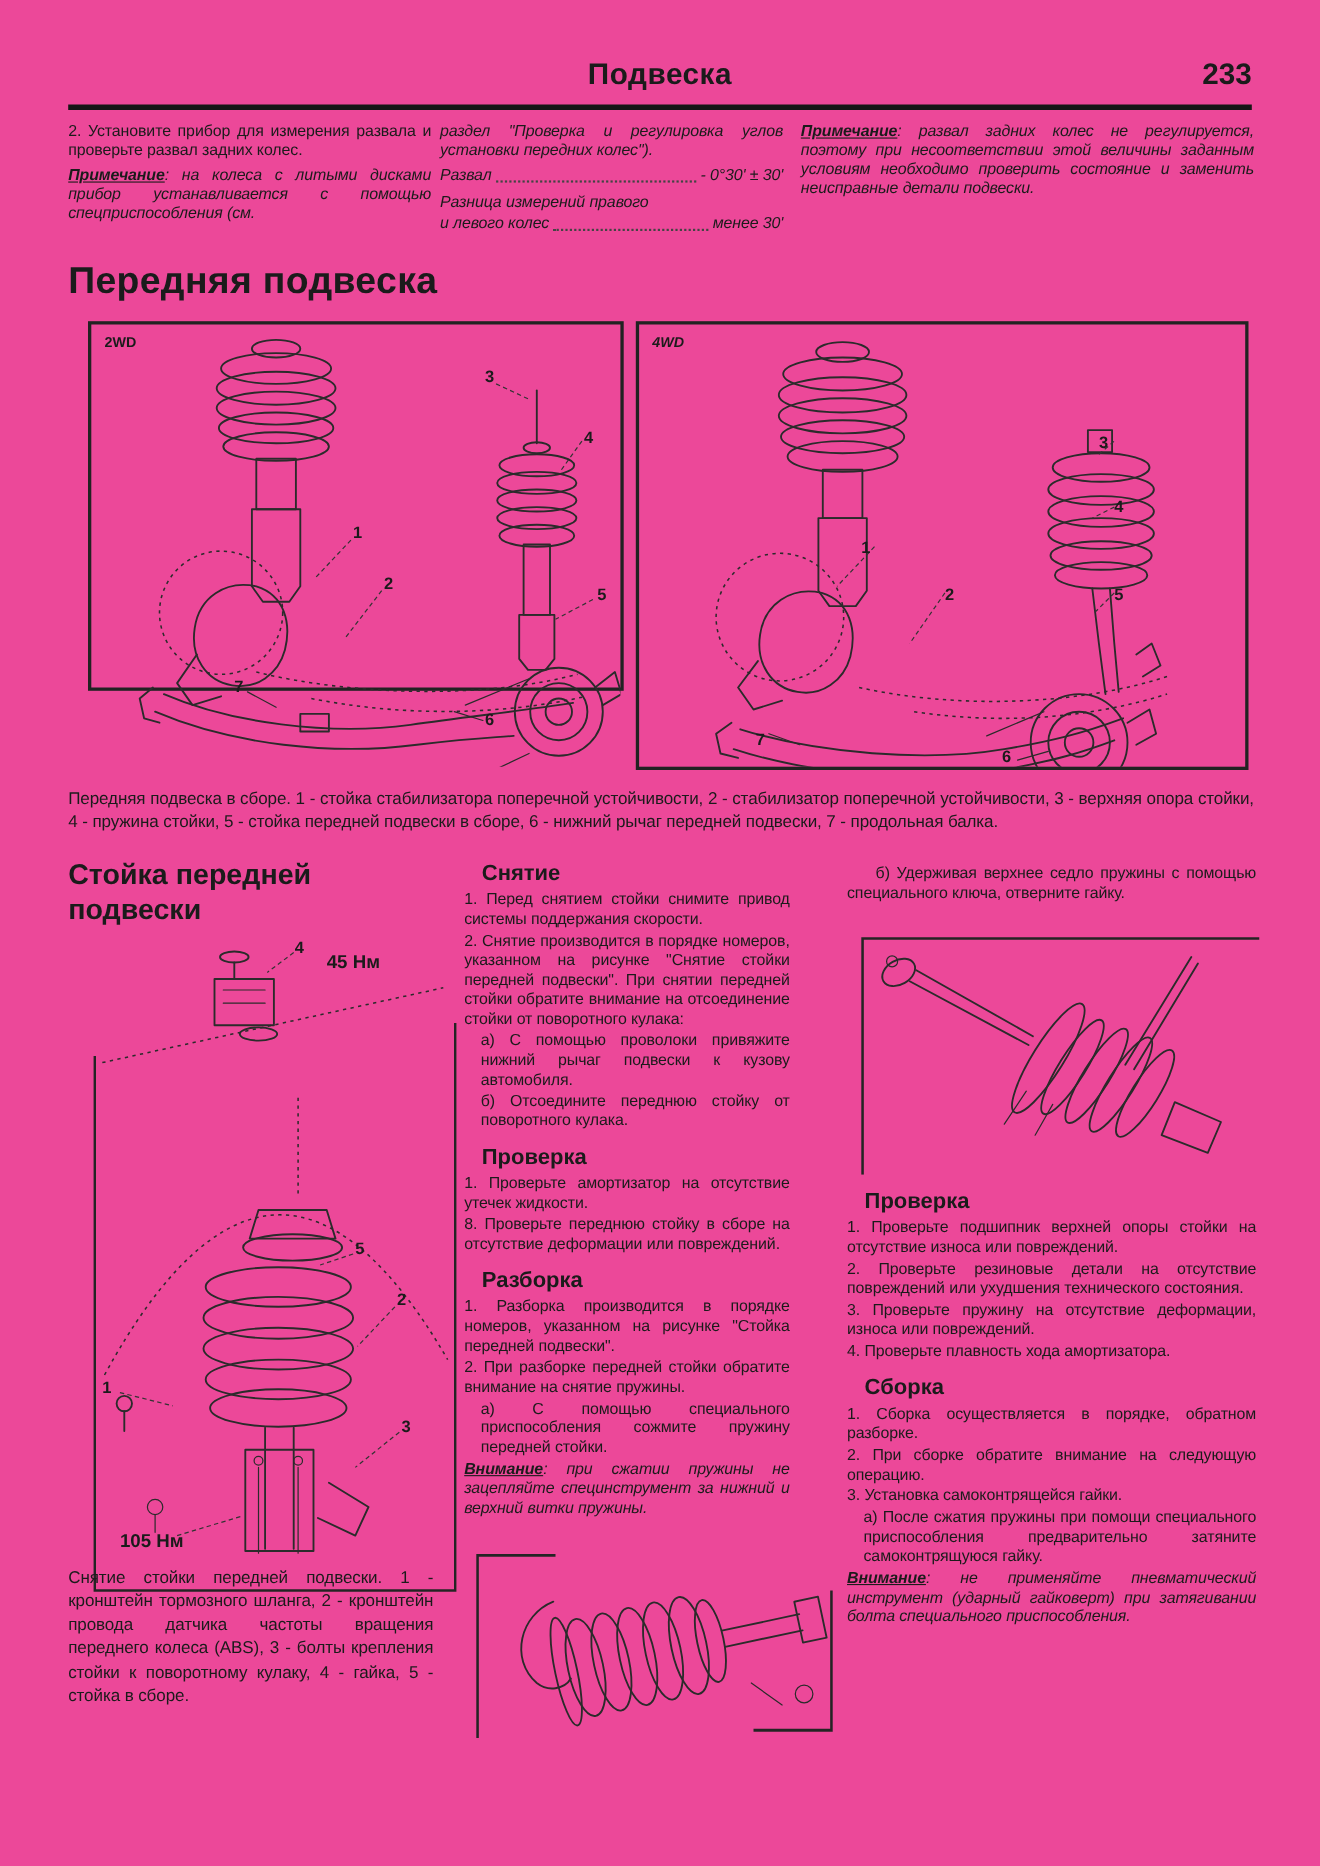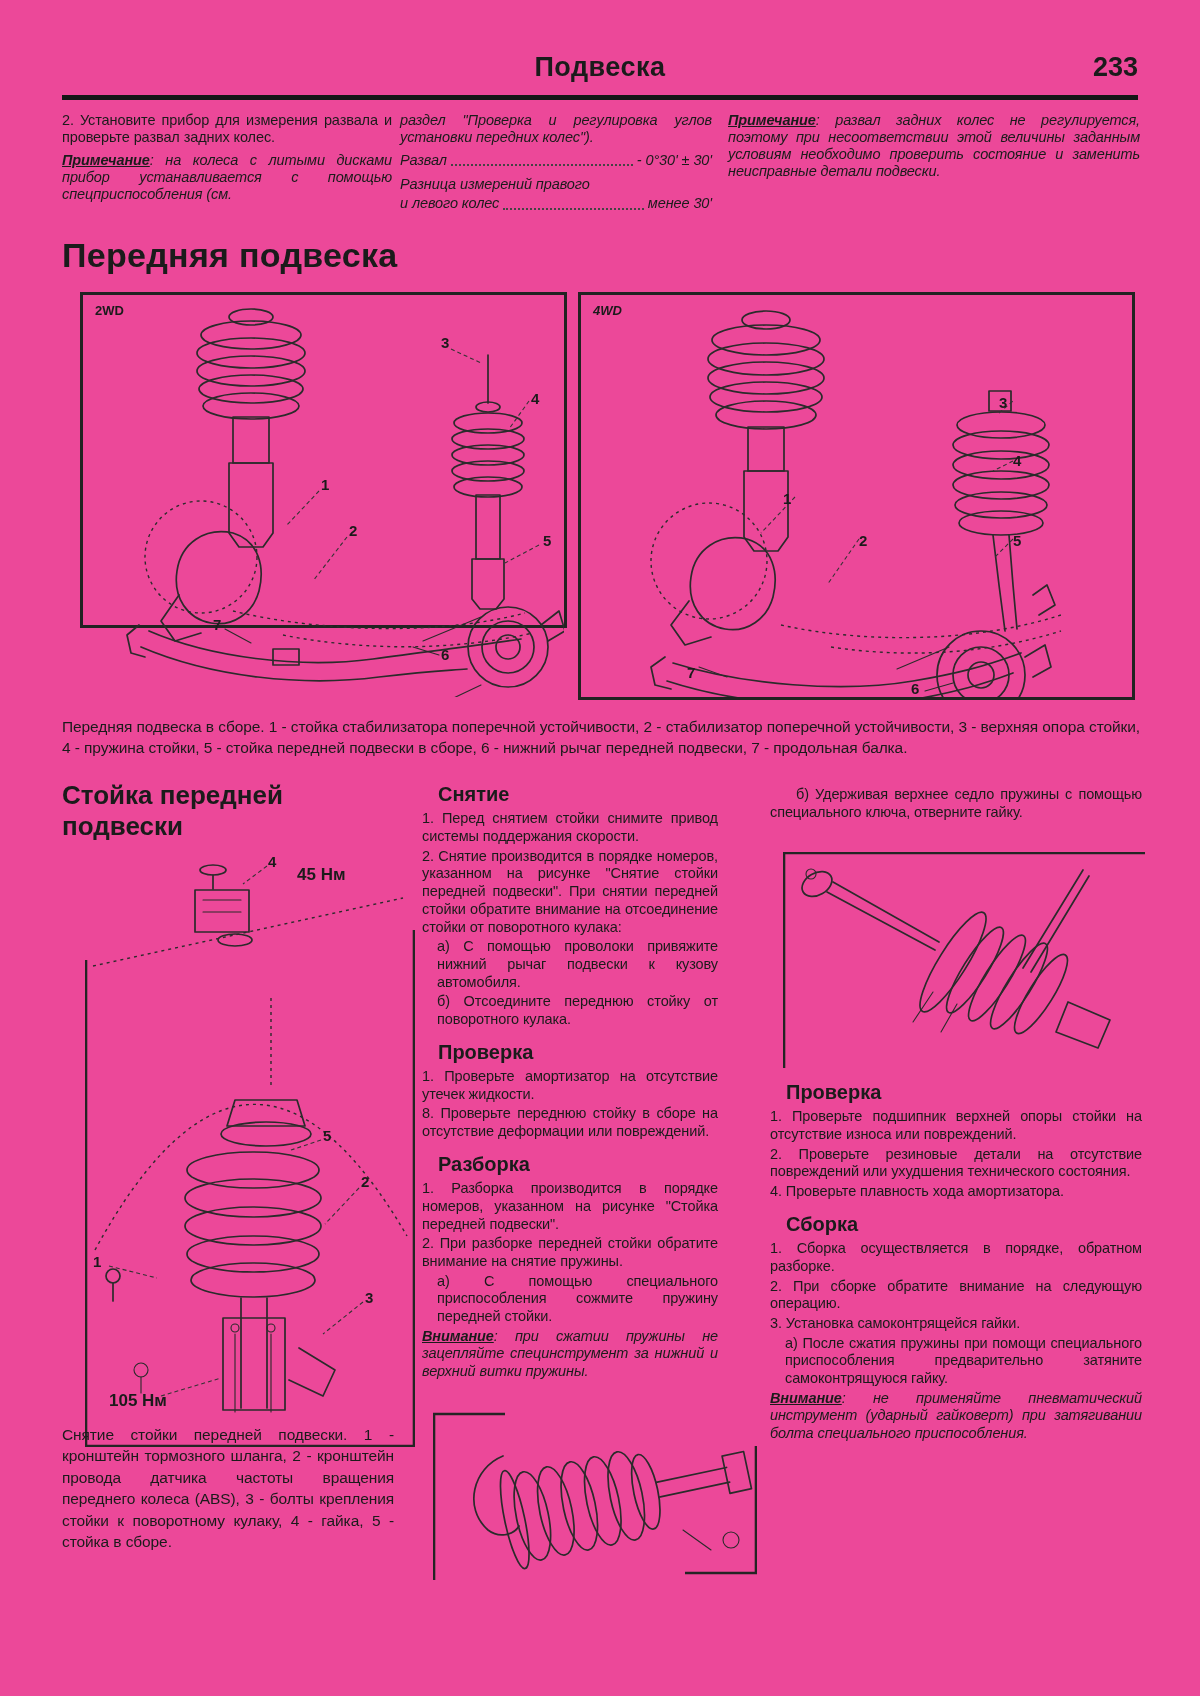--- a/index.html
+++ b/index.html
@@ -290,20 +290,21 @@
       <path class="ln" d="M306 24 L248 120"></path>
       <path class="ln" d="M285 150 l42 18 l-12 28 l-42 -16 z"></path>
       <path class="lnt" d="M150 140 l-20 30 m44 -18 l-16 28"></path>
     </svg>
   </div>
 
   <div class="abs col" style="left:770px; top:1080px; width:372px;">
     <h3 class="sec first">Проверка</h3>
     <p>1. Проверьте подшипник верхней опоры стойки на отсутствие износа или повреждений.</p>
     <p>2. Проверьте резиновые детали на отсутствие повреждений или ухудшения технического состояния.</p>
+    <p>3. Проверьте пружину на отсутствие деформации, износа или повреждений.</p>
     <p>4. Проверьте плавность хода амортизатора.</p>
     <h3 class="sec">Сборка</h3>
     <p>1. Сборка осуществляется в порядке, обратном разборке.</p>
     <p>2. При сборке обратите внимание на следующую операцию.</p>
     <p>3. Установка самоконтрящейся гайки.</p>
     <p class="sub">а) После сжатия пружины при помощи специального приспособления предварительно затяните самоконтрящуюся гайку.</p>
     <p class="note"><span class="note-label">Внимание</span><span>: не применяйте пневматический инструмент (ударный гайковерт) при затягивании болта специального приспособления.</span></p>
   </div>
 
 </div>

